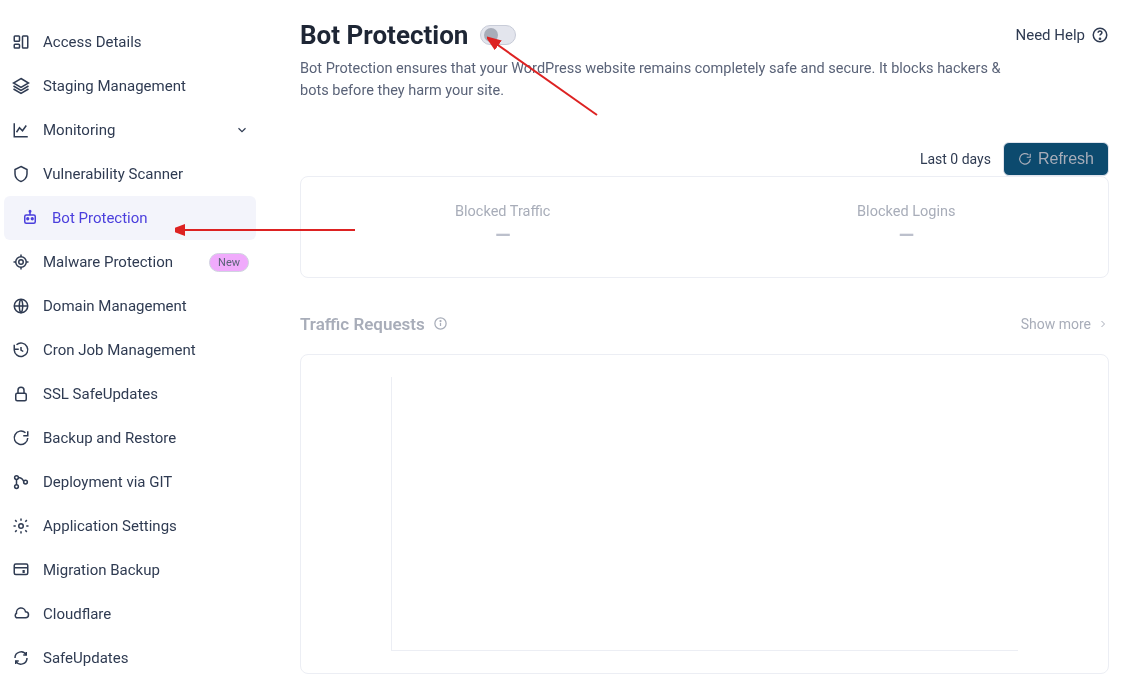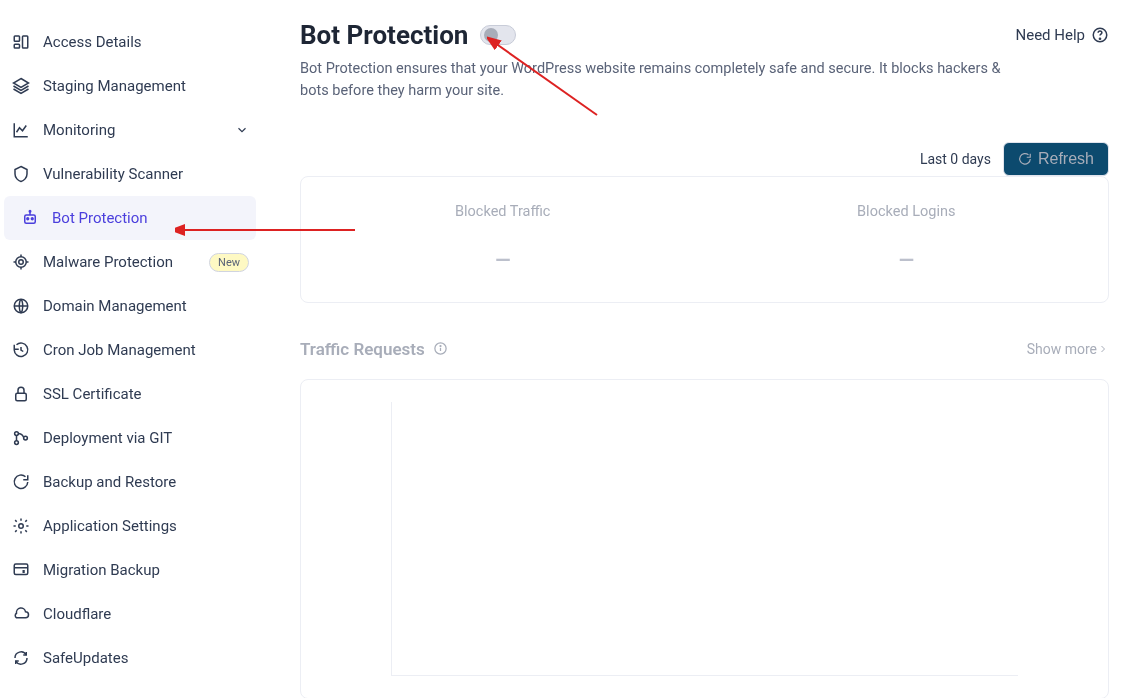--- a/index.html
+++ b/index.html
@@ -46,21 +46,21 @@
       color: #2f3b52;
       flex-shrink: 0;
     }
     .sidebar-item.active .sidebar-item-icon {
       color: #4b3fdd;
     }
     .sidebar-item-label {
       flex: 1;
     }
     .badge {
-      background: #fef9c3;
+      background: #f0abfc;
       border: 1px solid #d0d4e0;
       color: #5a6378;
       font-size: 11px;
       padding: 2px 8px;
       border-radius: 10px;
       margin-left: 8px;
     }
     .chevron {
       color: #2f3b52;
     }
@@ -147,21 +147,21 @@
       margin-bottom: 36px;
     }
     .stat {
       flex: 1;
       text-align: center;
       padding: 26px 10px 30px;
     }
     .stat-label {
       color: #a8adb9;
       font-size: 14.5px;
-      margin-bottom: 28px;
+      margin-bottom: 3px;
     }
     .stat-value {
       color: #bcc0cc;
       font-size: 20px;
       font-weight: 700;
     }
     .section-header {
       display: flex;
       justify-content: space-between;
       align-items: center;
@@ -173,20 +173,21 @@
       font-weight: 600;
       display: flex;
       align-items: center;
       gap: 8px;
     }
     .show-more {
       color: #a8adb9;
       font-size: 14px;
       display: flex;
       align-items: center;
+      gap: 6px;
       cursor: pointer;
     }
     .traffic-card {
       border: 1px solid #eceef4;
       border-radius: 8px;
       min-height: 320px;
       position: relative;
     }
     .inner-rect {
       position: absolute;
@@ -306,43 +307,43 @@
     <span class="sidebar-item-label">Cron Job Management</span>
   </div>
 
   <div class="sidebar-item">
     <span class="sidebar-item-icon">
       <svg width="18" height="18" viewBox="0 0 24 24" fill="none" stroke="currentColor" stroke-width="2">
           <rect x="5" y="11" width="14" height="10" rx="2"></rect>
           <path d="M8 11 L8 7 A4 4 0 0 1 16 7 L16 11"></path>
         </svg>
     </span>
-    <span class="sidebar-item-label">SSL Certificate</span>
+    <span class="sidebar-item-label">SSL SafeUpdates</span>
+  </div>
+
+  <div class="sidebar-item">
+    <span class="sidebar-item-icon">
+      <svg width="18" height="18" viewBox="0 0 24 24" fill="none" stroke="currentColor" stroke-width="2">
+          <path d="M21 12 A9 9 0 1 1 18 5"></path>
+          <path d="M21 3 L21 9 L15 9"></path>
+        </svg>
+    </span>
+    <span class="sidebar-item-label">Backup and Restore</span>
   </div>
 
   <div class="sidebar-item">
     <span class="sidebar-item-icon">
       <svg width="18" height="18" viewBox="0 0 24 24" fill="none" stroke="currentColor" stroke-width="2">
           <circle cx="6" cy="6" r="2.5"></circle>
           <circle cx="6" cy="18" r="2.5"></circle>
           <circle cx="18" cy="12" r="2.5"></circle>
           <path d="M6 8.5 L6 15.5 M8 6 C14 6 15 10 15.5 11"></path>
         </svg>
     </span>
     <span class="sidebar-item-label">Deployment via GIT</span>
-  </div>
-
-  <div class="sidebar-item">
-    <span class="sidebar-item-icon">
-      <svg width="18" height="18" viewBox="0 0 24 24" fill="none" stroke="currentColor" stroke-width="2">
-          <path d="M21 12 A9 9 0 1 1 18 5"></path>
-          <path d="M21 3 L21 9 L15 9"></path>
-        </svg>
-    </span>
-    <span class="sidebar-item-label">Backup and Restore</span>
   </div>
 
   <div class="sidebar-item">
     <span class="sidebar-item-icon">
       <svg width="18" height="18" viewBox="0 0 24 24" fill="none" stroke="currentColor" stroke-width="2">
           <circle cx="12" cy="12" r="3"></circle>
           <path d="M12 2 L12 5 M12 19 L12 22 M4.2 4.2 L6.3 6.3 M17.7 17.7 L19.8 19.8 M2 12 L5 12 M19 12 L22 12 M4.2 19.8 L6.3 17.7 M17.7 6.3 L19.8 4.2"></path>
         </svg>
     </span>
     <span class="sidebar-item-label">Application Settings</span>

